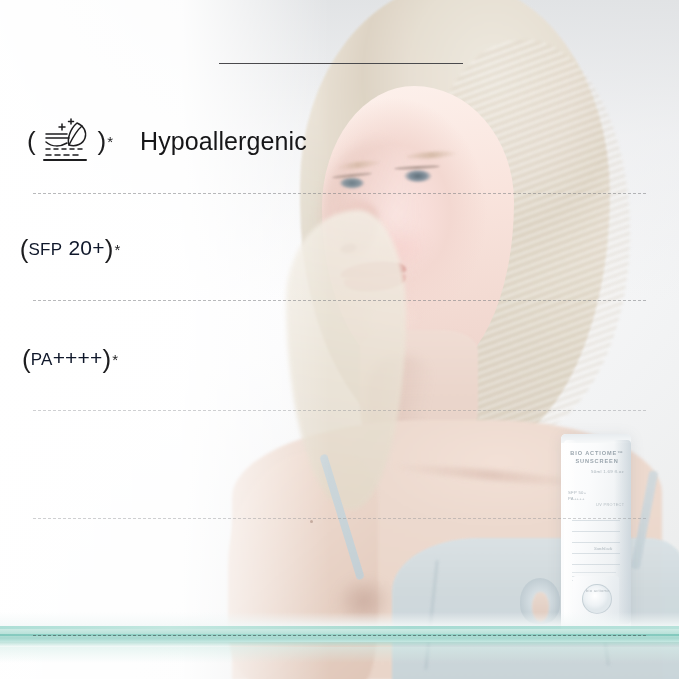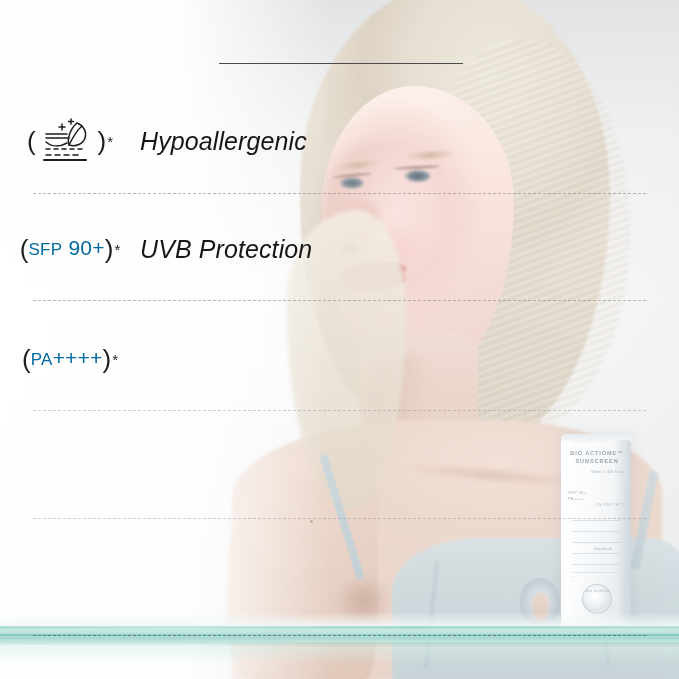--- a/index.html
+++ b/index.html
@@ -197,24 +197,24 @@
   
   .title-wrap{position:absolute;left:0;top:22px;width:679px;text-align:center;}
   .title{display:inline-block;font-size:33px;line-height:38px;color:#1c1c1e;
     letter-spacing:.2px;font-weight:400;padding:0 4px 6px 4px;}
   .title-rule{position:absolute;left:219px;top:63px;width:244px;height:1px;background:#4a4a4d;}
 
   
   .row{position:absolute;left:0;width:679px;display:flex;align-items:center;}
   .row .badge{width:140px;flex:0 0 140px;display:flex;align-items:center;
     justify-content:center;color:#1d1d1f;}
-  .row .label{font-size:25px;line-height:30px;color:#161618;letter-spacing:.1px;white-space:nowrap;font-style:italic;}
+  .row .label{font-size:25px;line-height:30px;color:#161618;letter-spacing:.1px;white-space:nowrap;}
 
   .paren{font-size:26px;line-height:26px;color:#1d1d1f;font-weight:300;}
-  .badge-text{font-size:21px;line-height:22px;color:#0369a1;letter-spacing:.2px;
+  .badge-text{font-size:21px;line-height:22px;color:#0f172a;letter-spacing:.2px;
     display:inline-flex;align-items:baseline;}
   .badge-text .sm{font-size:17px;letter-spacing:.3px;}
   .star{font-size:15px;line-height:15px;vertical-align:super;color:#1d1d1f;margin-left:1px;}
 
   .leaf-icon{width:62px;height:48px;display:block;}
 </style>
 </head>
 <body>
 
 <div id="stage">
@@ -315,26 +315,25 @@
       <span class="paren">)</span>
         <span class="star">*</span>
     </div>
     <div class="label">Hypoallergenic</div>
   </div>
 
   <div class="row" style="top:232px;height:34px">
     <div class="badge">
       <span class="paren">(</span>
       <span class="badge-text">
-        <span class="sm">SFP</span>&nbsp;<span>90+</span>
+        <span class="sm">SFP</span>&nbsp;<span>20+</span>
       </span>
       <span class="paren">)</span>
         <span class="star">*</span>
     </div>
-    <div class="label">UVB Protection</div>
   </div>
 
   <div class="row" style="top:342px;height:34px">
     <div class="badge">
       <span class="paren">(</span>
       <span class="badge-text">
         <span class="sm">PA</span>
           <span>++++</span>
       </span>
       <span class="paren">)</span>

